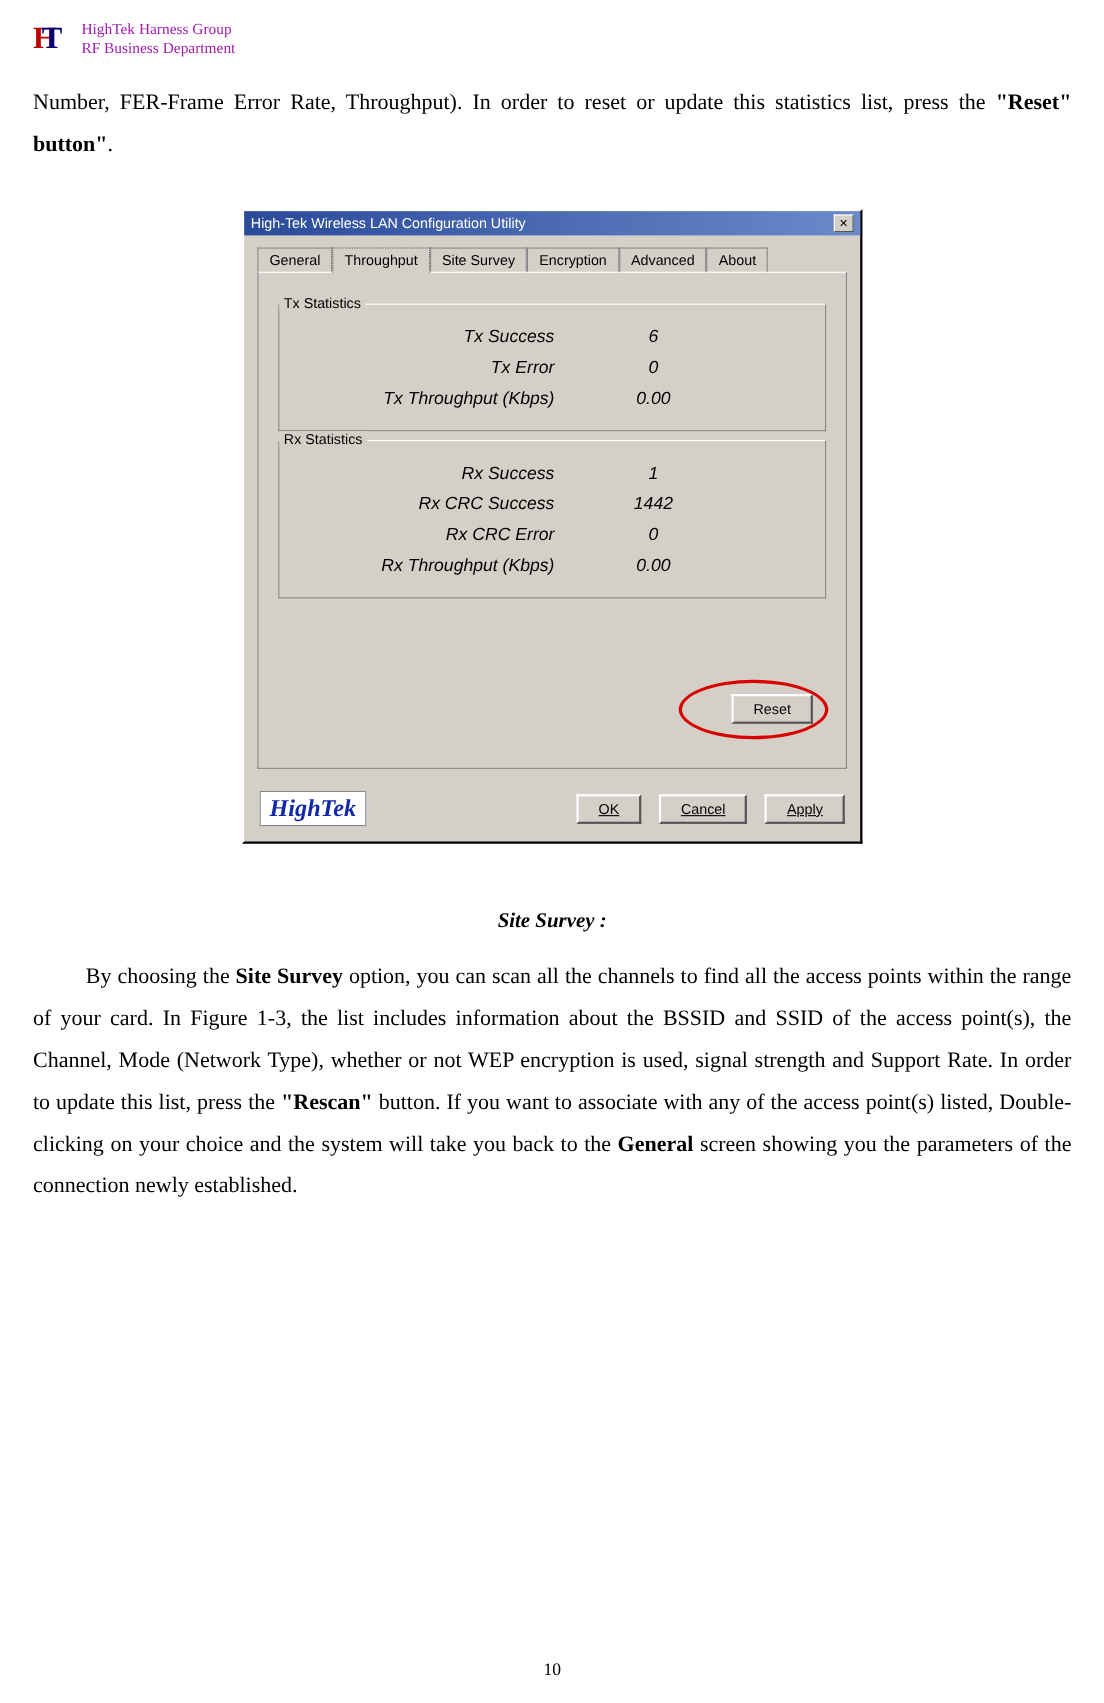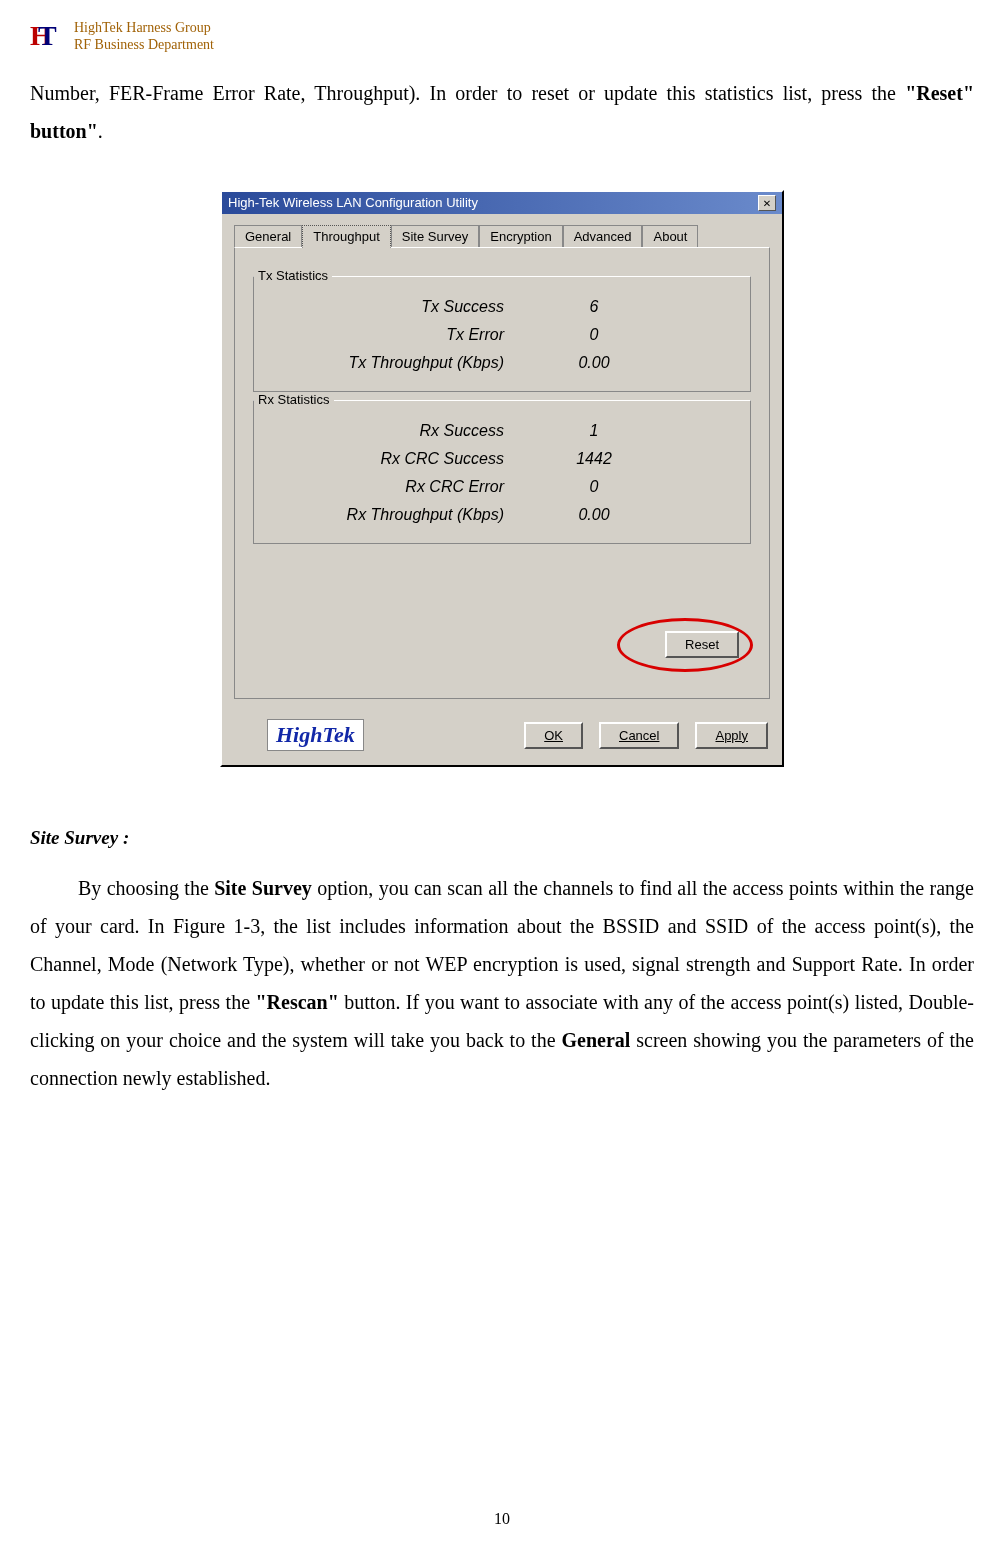--- a/index.html
+++ b/index.html
@@ -21,21 +21,21 @@
     width: 34px;
     height: 34px;
     position: relative;
     font-weight: bold;
     font-size: 28px;
     font-family: serif;
   }
   .logo .h-red { color:#b00; position:absolute; left:0; top:0;}
   .logo .t-blue { color:#007; position:absolute; left:8px; top:0;}
   .company-lines {
-    color:#a16207;
+    color:#a21caf;
     font-family: Georgia, serif;
     font-size: 14px;
     line-height: 1.2;
   }
   .body-text {
     font-family: "Times New Roman", serif;
     font-size: 20px;
     text-align: justify;
     line-height: 1.9;
   }
@@ -157,28 +157,28 @@
   .hightek-logo {
     font-family: "Brush Script MT", cursive;
     font-style: italic;
     font-weight:bold;
     color:#1228a8;
     font-size:22px;
     background:#fff;
     border:1px solid #888;
     padding:2px 8px;
     margin-right:auto;
-    margin-left:31px;
   }
   .section-title {
     font-family: "Times New Roman", serif;
     font-size: 19px;
     font-weight:bold;
     font-style:italic;
     margin:30px 0 6px 0;
+    text-align:center;
   }
   .para { text-indent: 48px; }
   .page-num {
     position:absolute;
     bottom:20px;
     left:0;right:0;
     text-align:center;
     font-family:"Times New Roman",serif;
     font-size:16px;
   }

